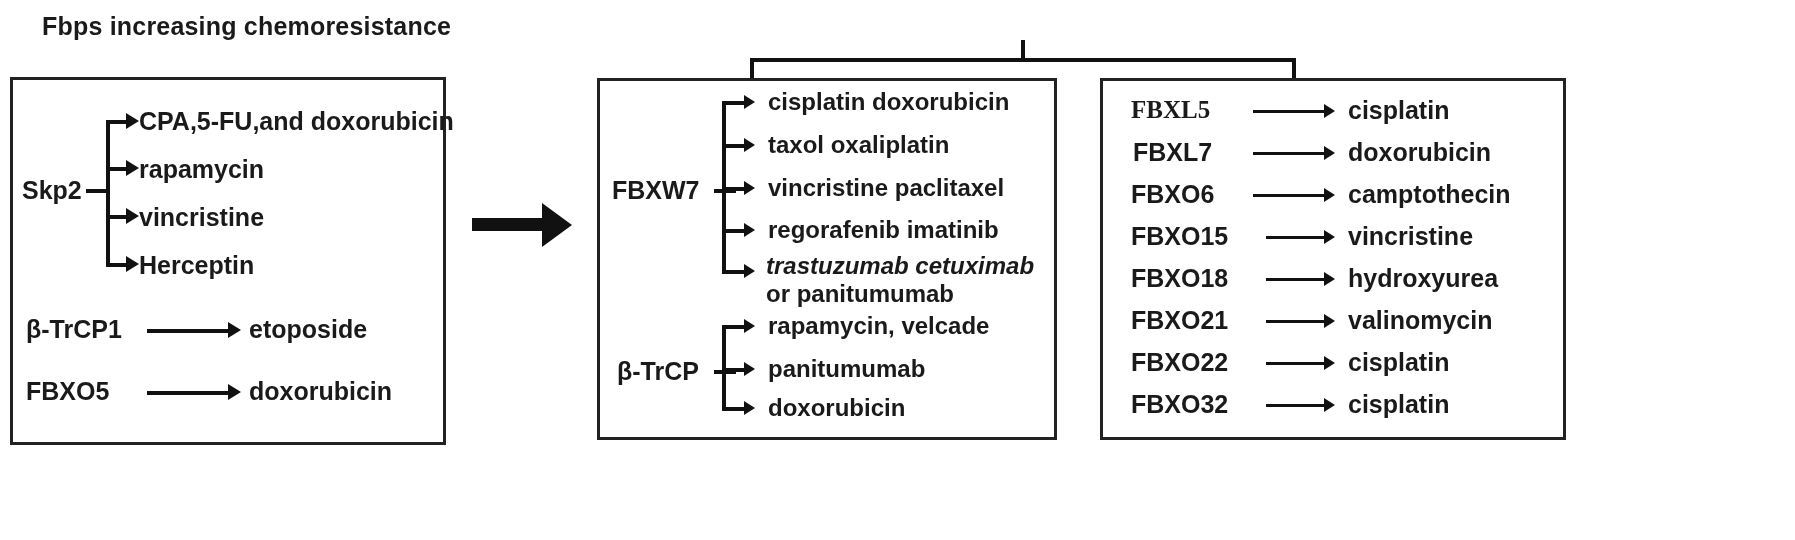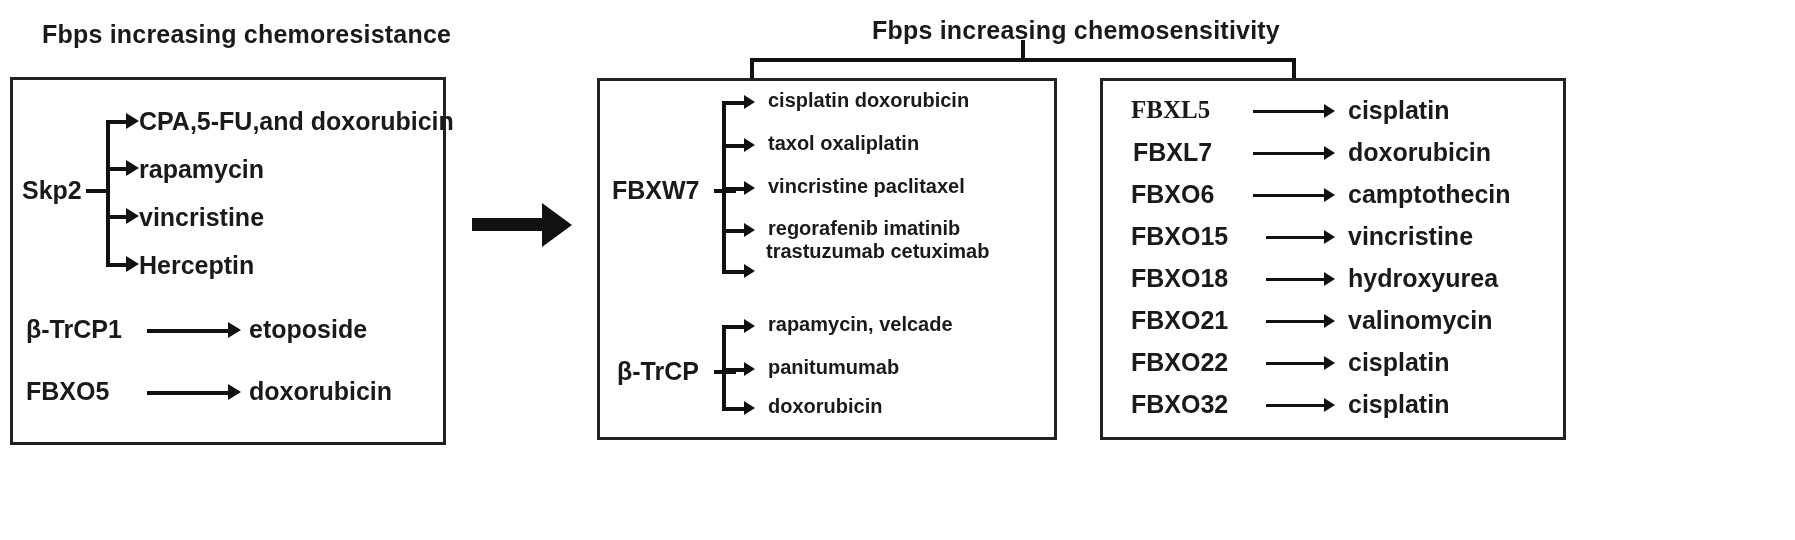--- a/index.html
+++ b/index.html
@@ -28,21 +28,21 @@
     white-space: nowrap;
   }
   .lbl {
     position: absolute;
     font-weight: bold;
     font-size: 25px;
     color: #1a1a1a;
     white-space: nowrap;
     line-height: 1.12;
   }
-  .lbl.sm { font-size: 20px; }
+  .lbl.sm { font-size: 24px; }
 
   
   .panel {
     position: absolute;
     border: 3px solid #222222;
     background: transparent;
     box-sizing: border-box;
   }
 
   
@@ -84,23 +84,22 @@
   }
 
   
   .bracket { position: absolute; }
 </style>
 </head>
 <body>
 
 <div id="canvas">
 
-  <div class="ttl" style="left:42px; top:20px;text-align:center;">Fbps increasing chemoresistance</div>
-
-  <div class="ttl" style="left:872px; top:16px;">Fbps increasing  chemosensitivity</div>
+  <div class="ttl" style="left:42px; top:12px;text-align:center;">Fbps increasing chemoresistance</div>
+
 
   <div class="bracket">
 
     <div class="hline" style="left:750px; top:58px; width:546px;"></div>
 
     <div class="vline" style="left:750px; top:58px; height:22px;"></div>
 
     <div class="vline" style="left:1292px; top:58px; height:22px;"></div>
 
     <div class="vline" style="left:1021px; top:40px; height:20px;"></div>
@@ -172,21 +171,22 @@
     <div class="ahead tiny" style="left:744px; top:223px;"></div>
 
     <div class="hline" style="left:722px; top:270px; width:24px;"></div>
     <div class="ahead tiny" style="left:744px; top:264px;"></div>
   </div>
 
   <div class="lbl sm" style="left:768px; top:89px;">cisplatin  doxorubicin</div>
   <div class="lbl sm" style="left:768px; top:132px;text-align:center;">taxol  oxaliplatin</div>
   <div class="lbl sm" style="left:768px; top:175px;">vincristine  paclitaxel</div>
   <div class="lbl sm" style="left:768px; top:217px;">regorafenib  imatinib</div>
-  <div class="lbl sm" style="left:766px; top:240px;">trastuzumab cetuximab</div>
+  <div class="lbl sm" style="left:766px; top:253px;font-style:italic;">trastuzumab cetuximab</div>
+  <div class="lbl sm" style="left:766px; top:281px;">or panitumumab</div>
 
   <div class="lbl" style="left:617px; top:357px;">β-TrCP</div>
 
   <div class="bracket">
     <div class="hline" style="left:714px; top:370px; width:22px;"></div>
     <div class="vline" style="left:722px; top:325px; height:86px;"></div>
 
     <div class="hline" style="left:722px; top:325px; width:24px;"></div>
     <div class="ahead tiny" style="left:744px; top:319px;"></div>
 

